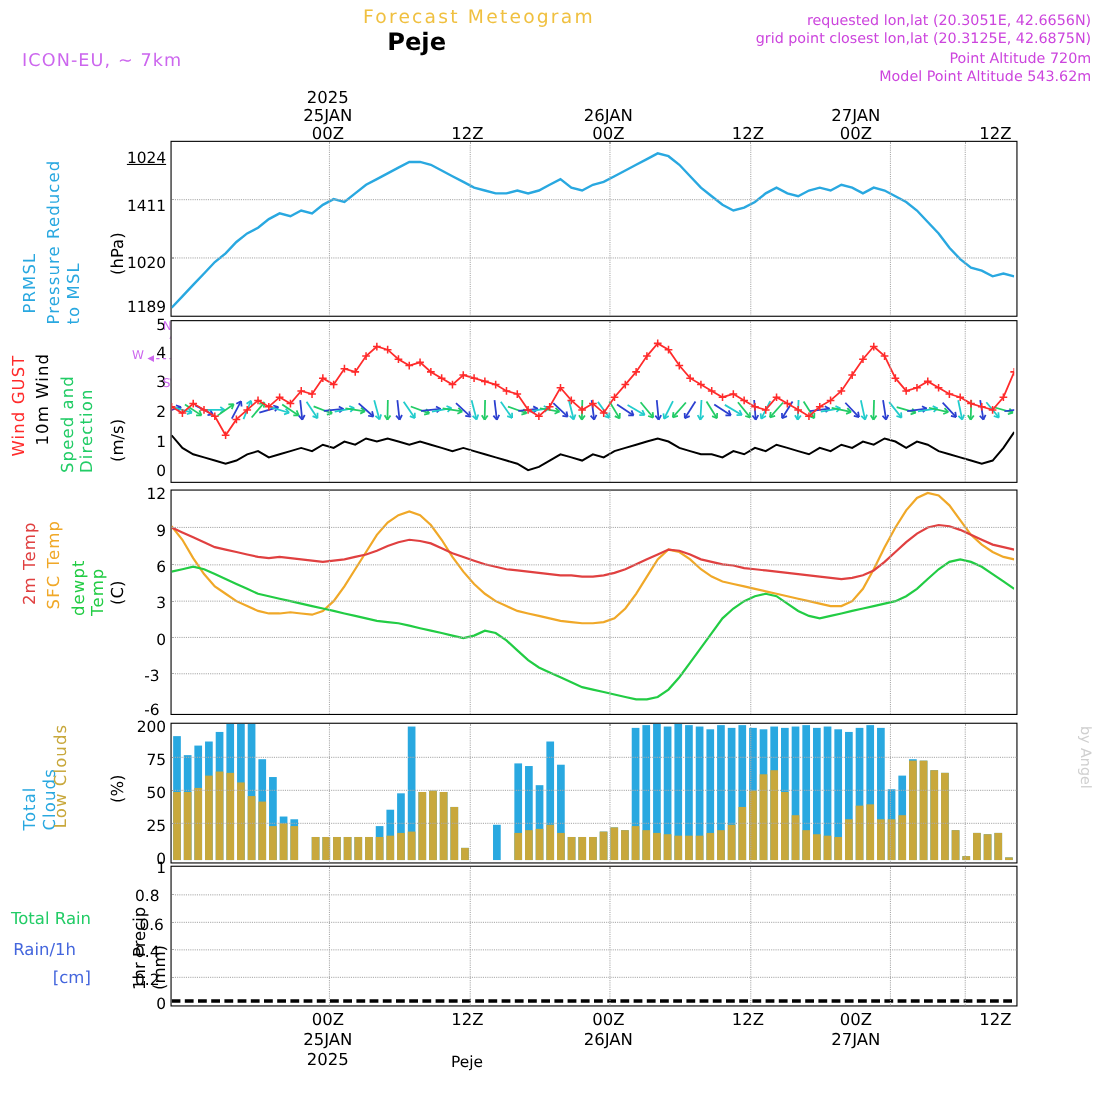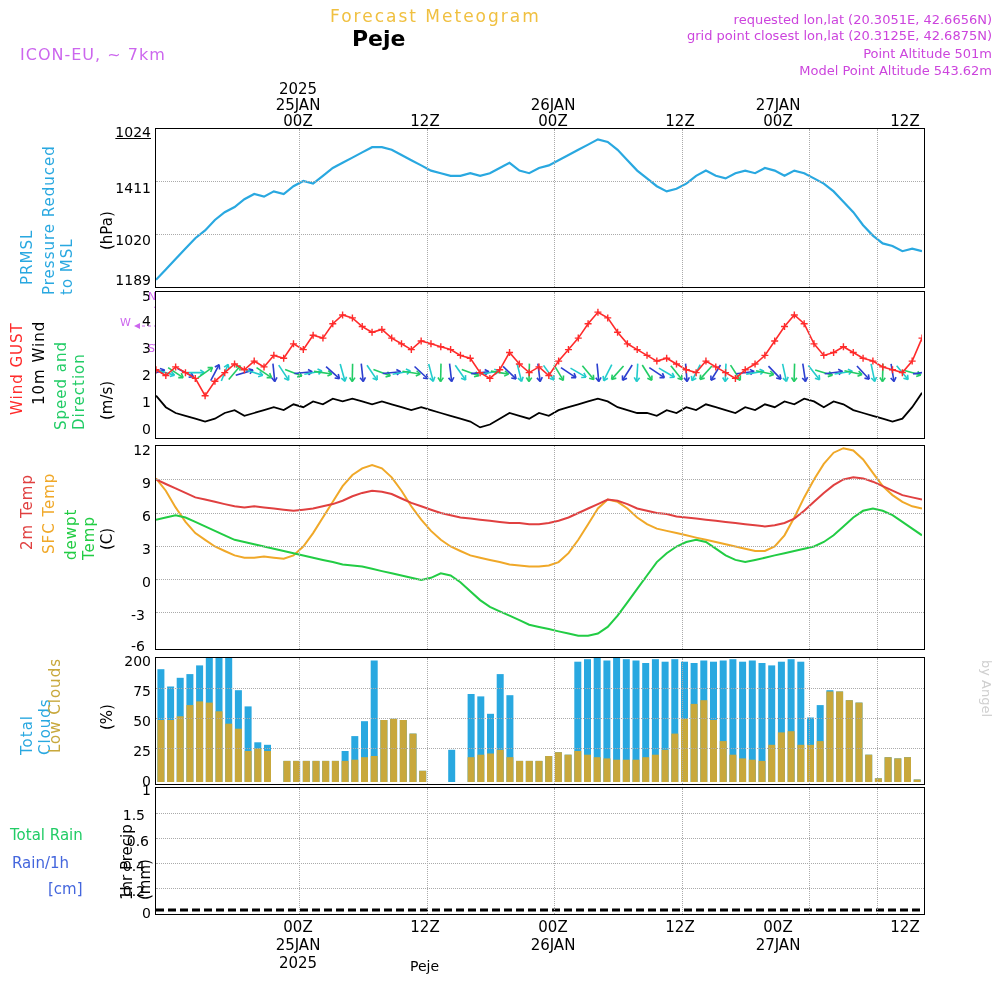--- a/index.html
+++ b/index.html
@@ -29,40 +29,40 @@
   #bot-peje{left:410px;top:958px;font-size:14px;color:#000;}
 </style>
 </head>
 <body>
 
 <div class="abs" id="hdr-forecast">Forecast Meteogram</div>
 <div class="abs" id="hdr-title">Peje</div>
 <div class="abs" id="hdr-model">ICON-EU, ~ 7km</div>
 <div class="abs meta" id="meta1">requested lon,lat (20.3051E, 42.6656N)</div>
 <div class="abs meta" id="meta2">grid point closest lon,lat (20.3125E, 42.6875N)</div>
-<div class="abs meta" id="meta3">Point Altitude 501m</div>
+<div class="abs meta" id="meta3">Point Altitude 720m</div>
 <div class="abs meta" id="meta4">Model Point Altitude 543.62m</div>
 <div class="abs" id="watermark">by Angel</div>
 
 <div class="abs taxis" style="left:268px;top:80px;width:60px;">2025</div>
 <div class="abs taxis" style="left:268px;top:96px;width:60px;">25JAN</div>
 <div class="abs taxis" style="left:268px;top:112px;width:60px;">00Z</div>
 <div class="abs taxis" style="left:395px;top:112px;width:60px;">12Z</div>
 <div class="abs taxis" style="left:523px;top:96px;width:60px;">26JAN</div>
 <div class="abs taxis" style="left:523px;top:112px;width:60px;">00Z</div>
 <div class="abs taxis" style="left:650px;top:112px;width:60px;">12Z</div>
 <div class="abs taxis" style="left:748px;top:96px;width:60px;">27JAN</div>
 <div class="abs taxis" style="left:748px;top:112px;width:60px;">00Z</div>
 <div class="abs taxis" style="left:875px;top:112px;width:60px;">12Z</div>
 
 <div class="abs sidelab" style="left:18px;top:140px;height:145px;color:#29a8e0;">PRMSL</div>
 <div class="abs sidelab" style="left:40px;top:130px;height:165px;color:#29a8e0;">Pressure Reduced to MSL</div>
 <div class="abs unitlab" style="left:98px;top:180px;height:70px;">(hPa)</div>
 
-<div class="ylab" style="left:105px;top:124px;text-decoration:underline;">1024</div>
+<div class="ylab" style="left:105px;top:136px;text-decoration:underline;">1024</div>
 <div class="ylab" style="left:105px;top:180px;">1411</div>
 <div class="ylab" style="left:105px;top:232px;">1020</div>
 <div class="ylab" style="left:105px;top:272px;">1189</div>
 
 <div class="panel" id="panel-pressure" style="top:128px;width=0;width:770px;height:160px;">
   <div class="grid-v" style="left:143px;"></div>
     <div class="grid-v" style="left:271px;"></div>
   <div class="grid-v" style="left:398px;"></div>
     <div class="grid-v" style="left:526px;"></div>
   <div class="grid-v" style="left:653px;"></div>
@@ -561,21 +561,21 @@
       </g>
   </svg>
 </div>
 
 <div class="abs" style="left:10px;top:826px;font-size:15px;color:#22cc66;">Total  Rain</div>
 <div class="abs" style="left:12px;top:854px;font-size:15px;color:#4466dd;">Rain/1h</div>
 <div class="abs" style="left:48px;top:880px;font-size:15px;color:#4466dd;">[cm]</div>
 <div class="abs unitlab" style="left:118px;top:790px;height:110px;">1hr Precip (mm)</div>
 
 <div class="ylab" style="left:105px;top:782px;">1</div>
-<div class="ylab" style="left:99px;top:807px;">1.5</div>
+<div class="ylab" style="left:99px;top:807px;">0.8</div>
 <div class="ylab" style="left:103px;top:833px;">0.6</div>
 <div class="ylab" style="left:99px;top:858px;">0.4</div>
 <div class="ylab" style="left:99px;top:883px;">0.2</div>
 <div class="ylab" style="left:105px;top:905px;">0</div>
 
 <div class="panel" id="panel-precip" style="top:787px;width:770px;height:128px;">
   <div class="grid-v" style="left:143px;"></div>
     <div class="grid-v" style="left:271px;"></div>
   <div class="grid-v" style="left:398px;"></div>
     <div class="grid-v" style="left:526px;"></div>

